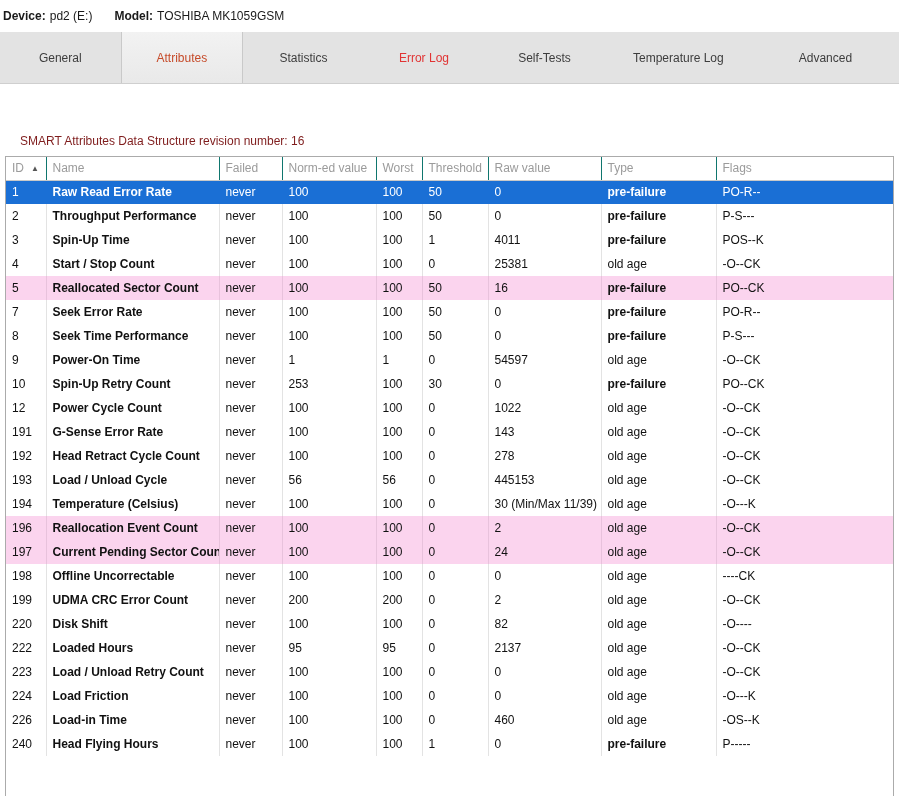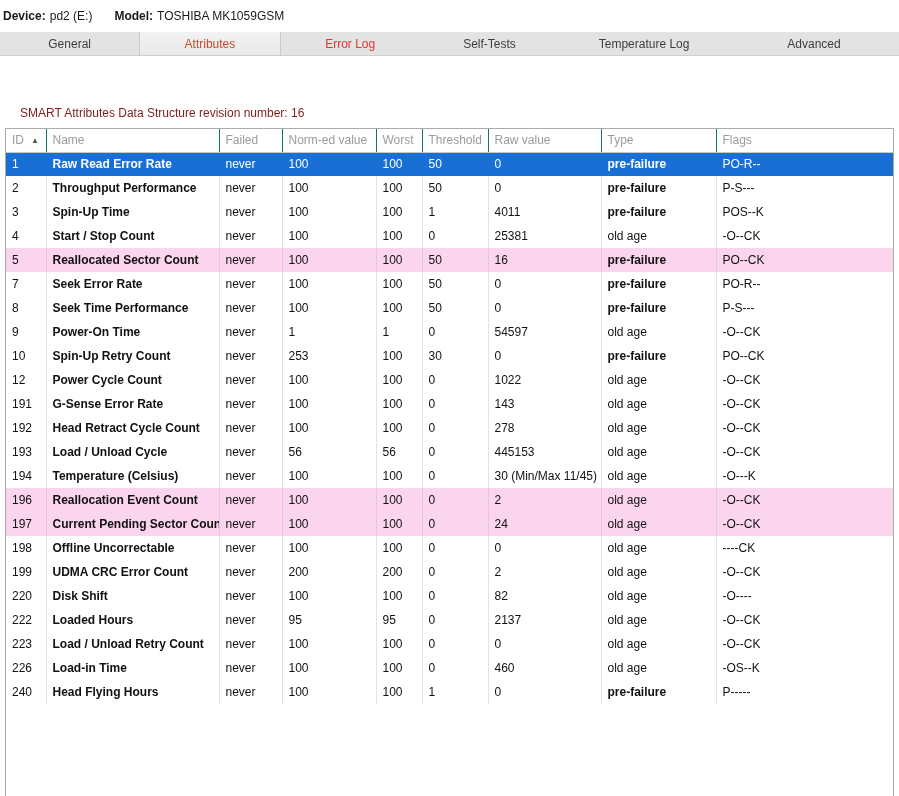--- a/index.html
+++ b/index.html
@@ -17,21 +17,21 @@
     display:flex; align-items:center;
     padding:0 3px;
     background:#ffffff;
     white-space:pre;
   }
   .device-bar .b { font-weight:bold; }
   .device-bar .gap { width:14px; display:inline-block; }
   .device-bar span { margin-right:4px; }
 
   .tab-bar {
-    height:24px;
+    height:52px;
     background:#e3e3e3;
     border-bottom:1px solid #cfcfcf;
     display:flex;
   }
   .tab {
     flex:1 1 0;
     display:flex; align-items:center; justify-content:center;
     color:#3d3d3d;
     cursor:default;
     font-size:12px;
@@ -105,20 +105,21 @@
   <span class="b">Device:</span>
   <span>pd2 (E:)</span>
   <span class="gap"></span>
   <span class="b">Model:</span>
   <span>TOSHIBA MK1059GSM</span>
 </div>
 
 <div class="tab-bar">
   <div class="tab">General</div>
   <div class="tab active warn-text">Attributes</div>
+  <div class="tab">Statistics</div>
   <div class="tab err-text">Error Log</div>
   <div class="tab">Self-Tests</div>
   <div class="tab wide">Temperature Log</div>
   <div class="tab wide">Advanced</div>
 </div>
 
 <div class="subheader">SMART Attributes Data Structure revision number: 16</div>
 
 <div class="table-wrap">
   <table>
@@ -292,21 +293,21 @@
     <td class="c-type">old age</td>
     <td>-O--CK</td>
   </tr>
         <tr>
     <td class="c-id">194</td>
     <td class="c-name">Temperature (Celsius)</td>
     <td>never</td>
     <td>100</td>
     <td>100</td>
     <td>0</td>
-    <td>30 (Min/Max 11/45)</td>
+    <td>30 (Min/Max 11/39)</td>
     <td class="c-type">old age</td>
     <td>-O---K</td>
   </tr>
         <tr class="warning">
     <td class="c-id">196</td>
     <td class="c-name">Reallocation Event Count</td>
     <td>never</td>
     <td>100</td>
     <td>100</td>
     <td>0</td>
@@ -374,20 +375,31 @@
     <td class="c-name">Load / Unload Retry Count</td>
     <td>never</td>
     <td>100</td>
     <td>100</td>
     <td>0</td>
     <td>0</td>
     <td class="c-type">old age</td>
     <td>-O--CK</td>
   </tr>
         <tr>
+    <td class="c-id">224</td>
+    <td class="c-name">Load Friction</td>
+    <td>never</td>
+    <td>100</td>
+    <td>100</td>
+    <td>0</td>
+    <td>0</td>
+    <td class="c-type">old age</td>
+    <td>-O---K</td>
+  </tr>
+        <tr>
     <td class="c-id">226</td>
     <td class="c-name">Load-in Time</td>
     <td>never</td>
     <td>100</td>
     <td>100</td>
     <td>0</td>
     <td>460</td>
     <td class="c-type">old age</td>
     <td>-OS--K</td>
   </tr>

